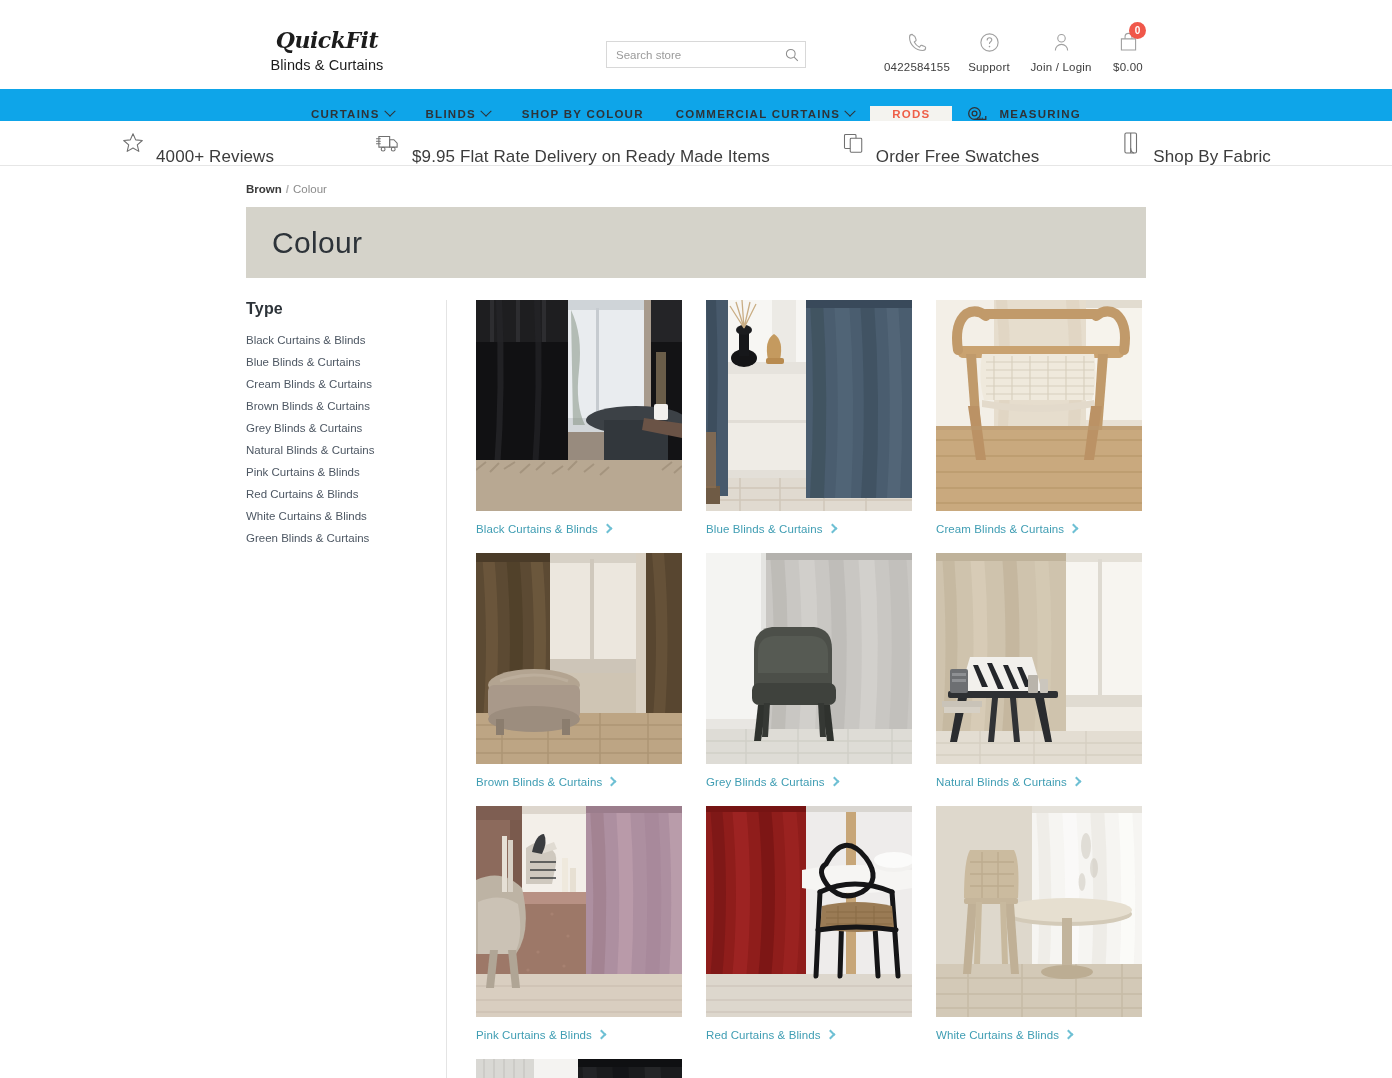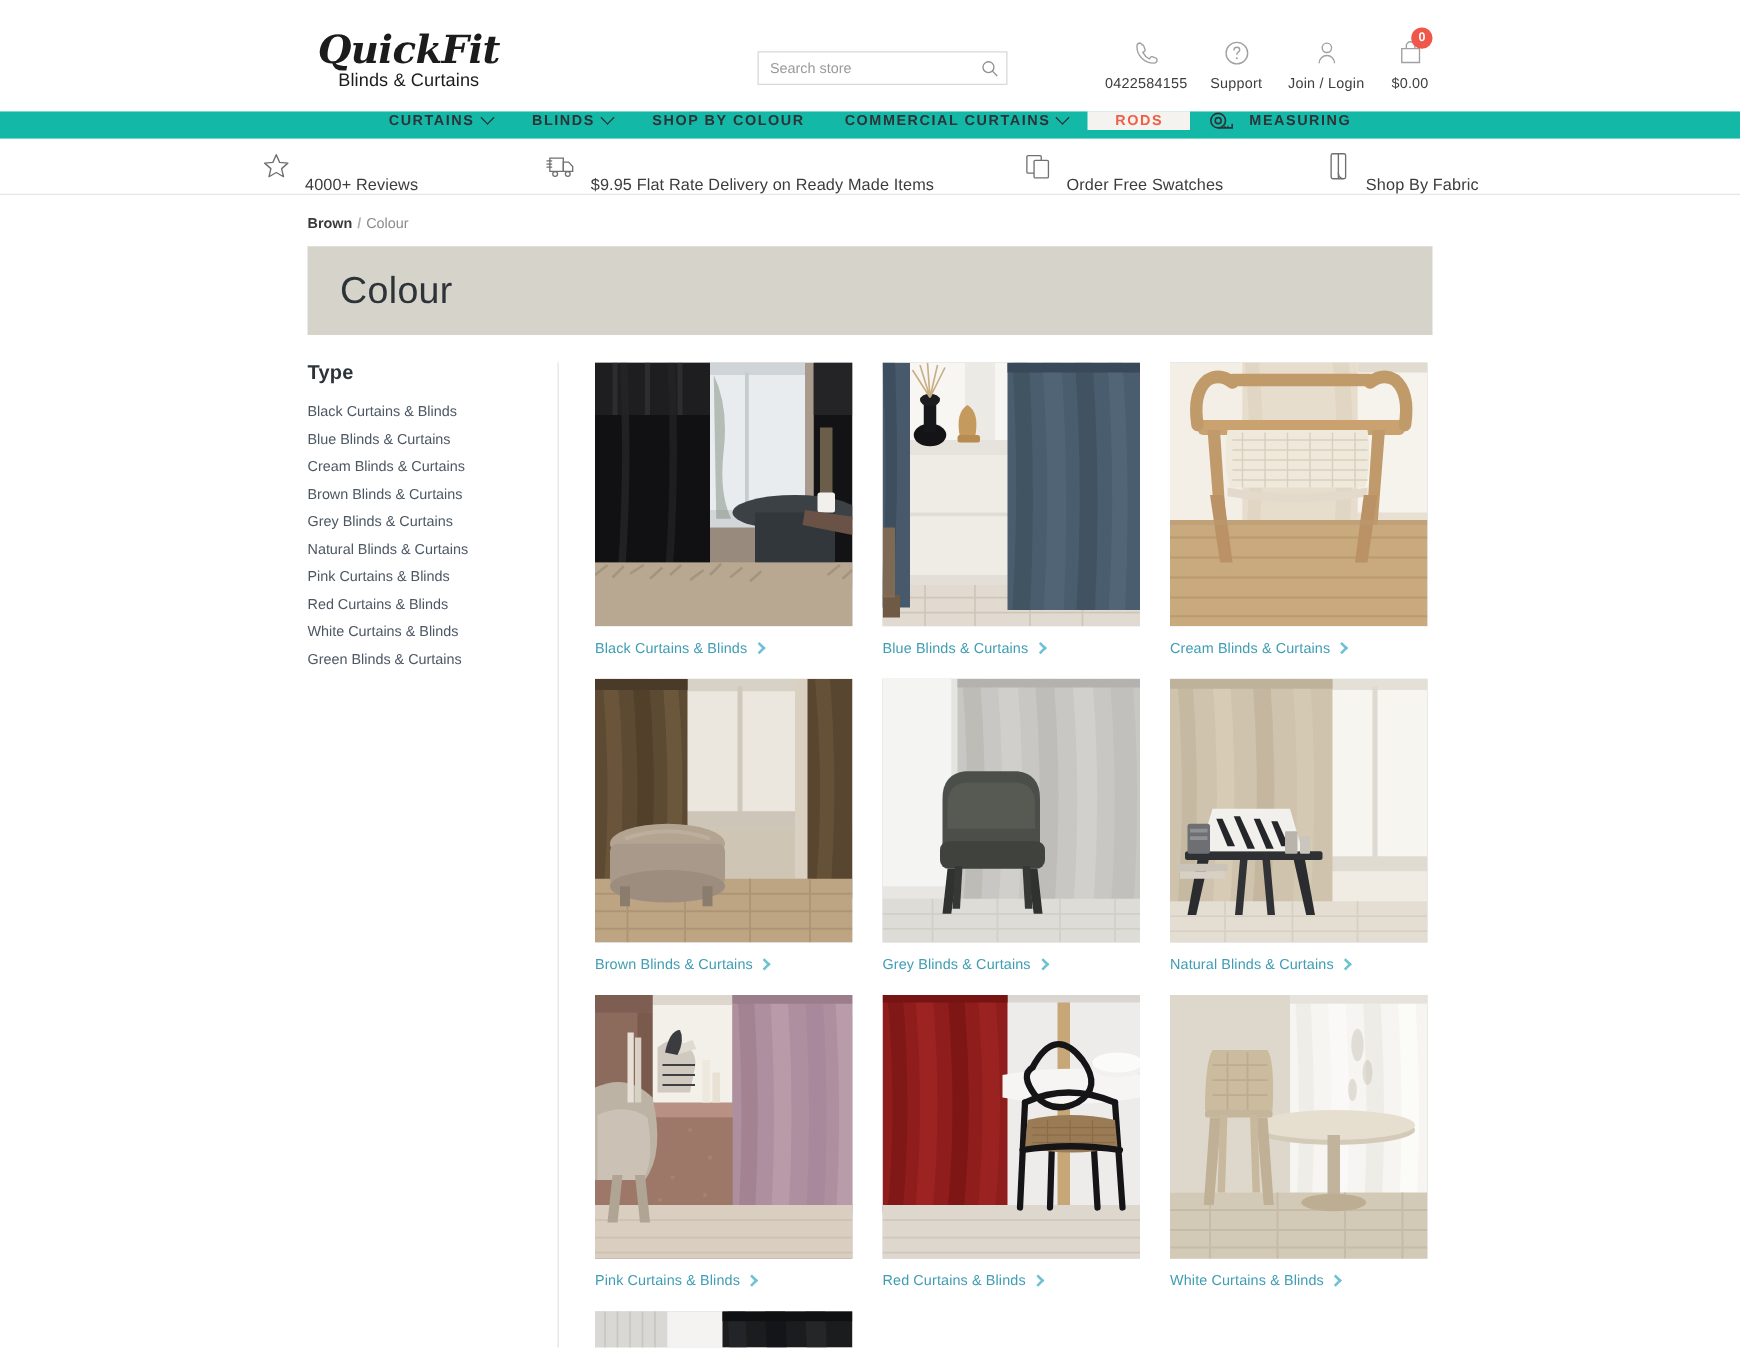--- a/index.html
+++ b/index.html
@@ -34,21 +34,21 @@
     left: 252px;
     top: 24px;
     width: 150px;
     height: 52px;
     text-align: center;
   }
   .logo-script {
     font-family: "DejaVu Serif", serif;
     font-style: italic;
     font-weight: 700;
-    font-size: 31px;
+    font-size: 22px;
     color: #1c1c1c;
     letter-spacing: -0.5px;
     line-height: 33px;
     white-space: nowrap;
   }
   .logo-sub {
     font-family: "Liberation Sans", sans-serif;
     font-size: 14.5px;
     color: #1c1c1c;
     line-height: 17px;
@@ -124,24 +124,24 @@
     background: #f0574a;
     color: #fff;
     font-size: 10px;
     font-weight: bold;
     display: flex; align-items: center; justify-content: center;
     line-height: 1;
   }
 
   
   .main-nav {
-    height: 22px;
-    background: #14b8a6;
-    display: flex;
-    align-items: flex-start;
+    height: 32px;
+    background: #0ea5e9;
+    display: flex;
+    align-items: flex-end;
     justify-content: center;
   }
   .nav-items { display: flex; align-items: stretch; }
   .nav-item {
     display: flex;
     align-items: center;
     gap: 4px;
     padding: 0 16px;
     font-size: 11.5px;
     font-weight: bold;
@@ -177,21 +177,21 @@
     gap: 0;
   }
   .benefit {
     display: flex;
     align-items: center;
     gap: 11px;
     cursor: pointer;
     text-decoration: none;
   }
   .benefit-text {
-    font-size: 13px;
+    font-size: 17px;
     color: #3c3c3c;
     white-space: nowrap;
     letter-spacing: 0.1px;
     margin-top: 28px;
   }
   .b1 { margin-left: 0; }
   .gapA { width: 102px; }
   .gapB { width: 72px; }
   .gapC { width: 82px; }
 

